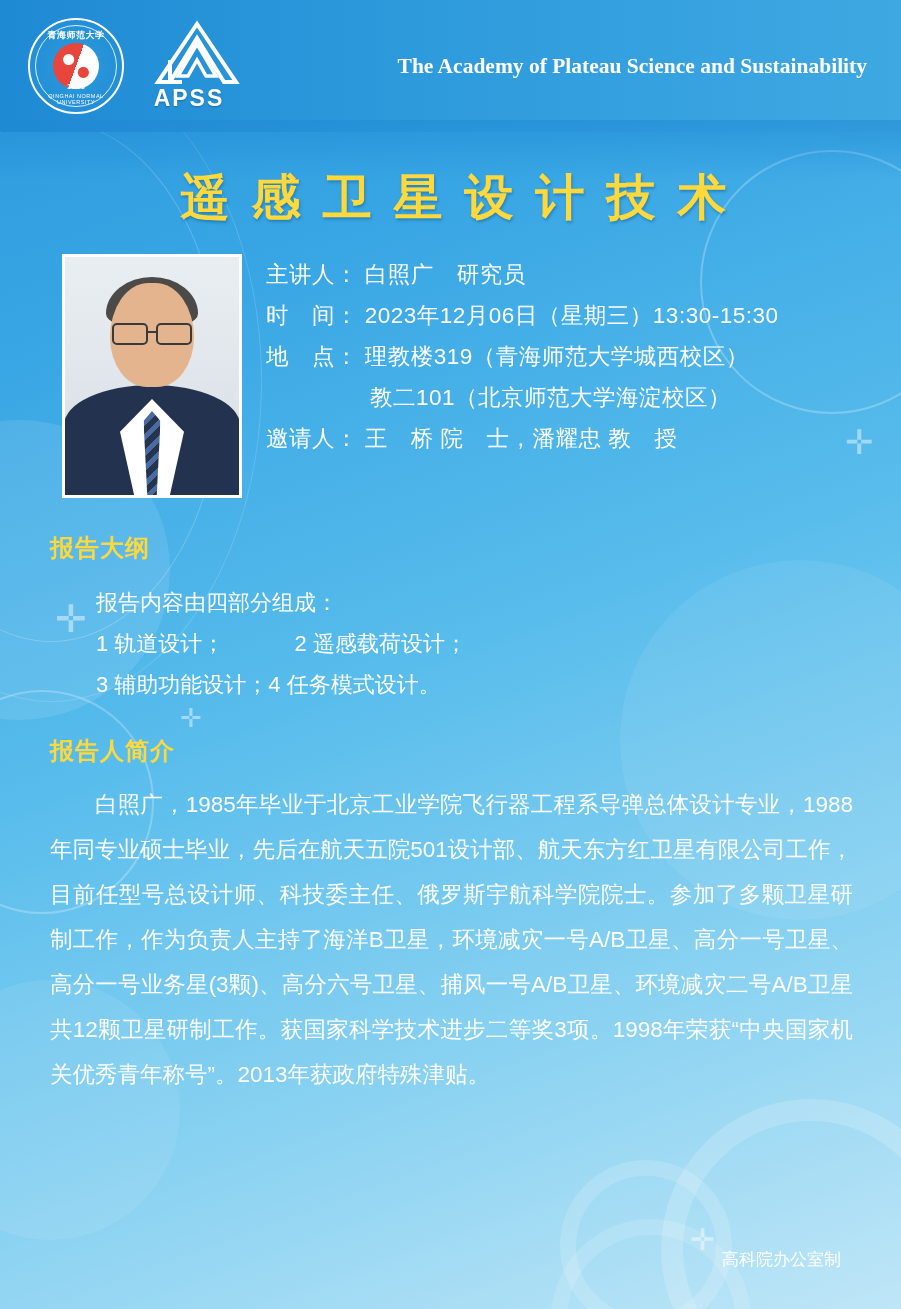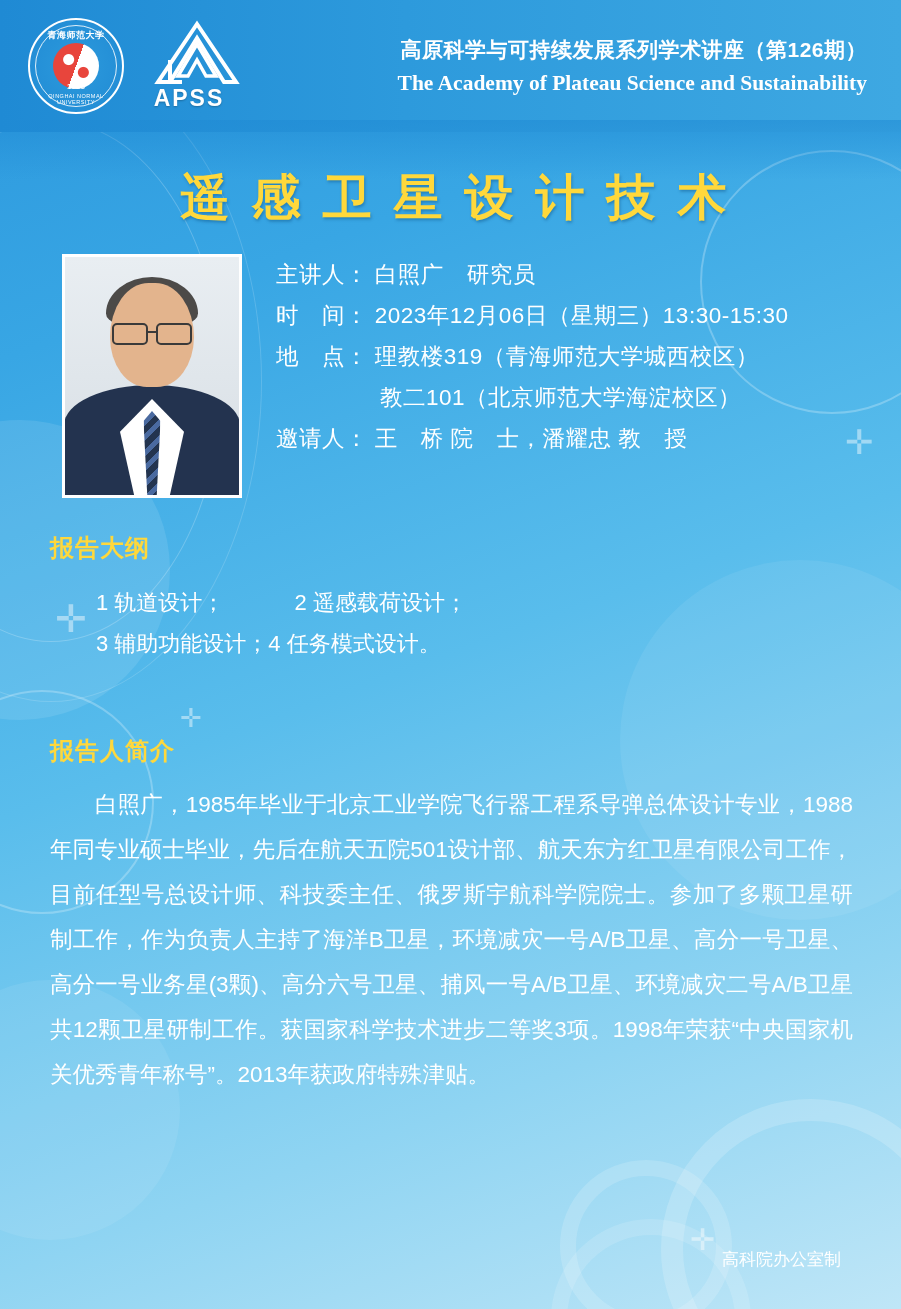--- a/index.html
+++ b/index.html
@@ -226,21 +226,21 @@
   }
   .portrait .tie {
     position: absolute;
     left: 50%; bottom: 0;
     transform: translateX(-50%);
     width: 17px; height: 84px;
     background: repeating-linear-gradient(135deg, #23344f 0 6px, #4a6aa0 6px 11px);
     clip-path: polygon(50% 0, 100% 12%, 78% 100%, 22% 100%, 0 12%);
   }
   .info {
-    margin-left: 34px;
+    margin-left: 24px;
     flex: 1 1 auto;
     color: #ffffff;
     font-size: 22.5px;
     line-height: 41px;
     letter-spacing: 0.5px;
     white-space: nowrap;
   }
   .info .line { display: block; }
   .info .indent { padding-left: 104px; }
 
@@ -370,21 +370,20 @@
     <div class="logo-apss">
       <svg class="mark" viewBox="0 0 86 66" aria-hidden="true">
         <polygon points="43,4 82,62 70,62 43,18 16,62 4,62" fill="none" stroke="#ffffff" stroke-width="4"></polygon>
         <polygon points="43,24 62,56 52,56 43,40 34,56 24,56" fill="none" stroke="#ffffff" stroke-width="3.5"></polygon>
         <path d="M16,40 L16,62 L28,62" fill="none" stroke="#ffffff" stroke-width="4"></path>
       </svg>
       <div class="apss-text">APSS</div>
     </div>
 
     <div class="header-titles">
-      <div class="title-cn">高原科学与可持续发展系列学术讲座（第126期）</div>
       <div class="title-en">The Academy of Plateau Science and Sustainability</div>
     </div>
   </div>
 
   <div class="main-title">遥感卫星设计技术</div>
 
   <div class="speaker-row">
     <div class="portrait">
       <div class="body"></div>
       <div class="shirt"></div>
@@ -401,20 +400,21 @@
       <span class="line">主讲人： 白照广　研究员</span>
       <span class="line">时　间： 2023年12月06日（星期三）13:30-15:30</span>
       <span class="line">地　点： 理教楼319（青海师范大学城西校区）</span>
       <span class="line indent">教二101（北京师范大学海淀校区）</span>
       <span class="line">邀请人： 王　桥 院　士，潘耀忠 教　授</span>
     </div>
   </div>
 
   <div class="section-head" id="outline-head">报告大纲</div>
   <div class="outline-body">
+    <div>报告内容由四部分组成：</div>
     <div>
       <span>1 轨道设计；</span>
       <span class="gap"></span>
       <span>2 遥感载荷设计；</span>
     </div>
     <div>3 辅助功能设计；4 任务模式设计。</div>
   </div>
 
   <div class="section-head" id="bio-head">报告人简介</div>
   <div class="bio-body">白照广，1985年毕业于北京工业学院飞行器工程系导弹总体设计专业，1988年同专业硕士毕业，先后在航天五院501设计部、航天东方红卫星有限公司工作，目前任型号总设计师、科技委主任、俄罗斯宇航科学院院士。参加了多颗卫星研制工作，作为负责人主持了海洋B卫星，环境减灾一号A/B卫星、高分一号卫星、高分一号业务星(3颗)、高分六号卫星、捕风一号A/B卫星、环境减灾二号A/B卫星共12颗卫星研制工作。获国家科学技术进步二等奖3项。1998年荣获“中央国家机关优秀青年称号”。2013年获政府特殊津贴。</div>

